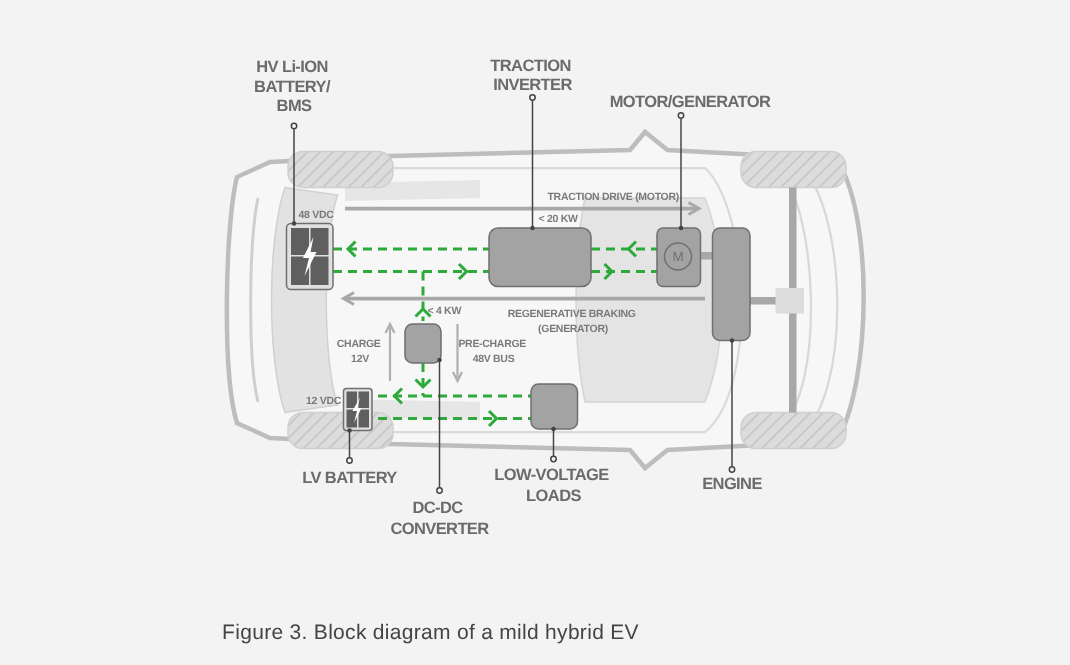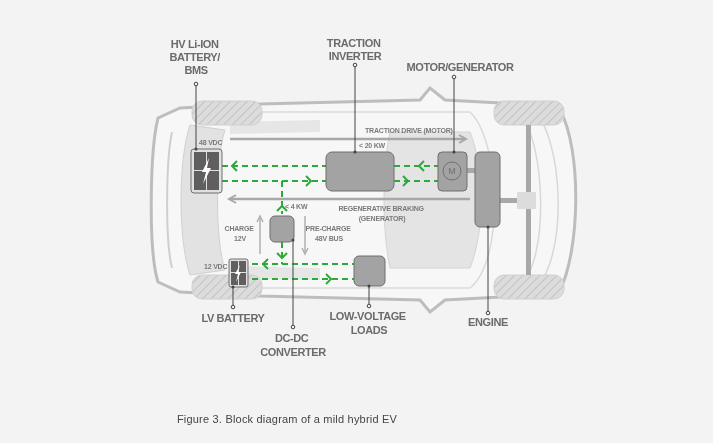--- a/index.html
+++ b/index.html
@@ -1,20 +1,20 @@
 <!DOCTYPE html>
 <html><head>
   <meta charset="utf-8">
   <style>
     html, body { margin: 0; padding: 0; }
     body { width: 713px; height: 443px; background: #f3f3f3; overflow: hidden; position: relative; font-family: "Liberation Sans", sans-serif; }
     #diagram { position: absolute; left: 0; top: 0; width: 713px; height: 443px; }
     .lbl { font-family: "Liberation Sans", sans-serif; font-weight: bold; fill: #6b6b6b; font-size: 11px; letter-spacing: -0.4px; }
     .sm { font-family: "Liberation Sans", sans-serif; font-weight: bold; fill: #7a7a7a; font-size: 7px; letter-spacing: -0.2px; }
-    .cap { position: absolute; left: 0; width: 574px; top: 413px; text-align: center; font-family: "Liberation Sans", sans-serif; font-size: 11px; color: #444; letter-spacing: 0.2px; }
+    .cap { position: absolute; left: 0; width: 574px; top: 413px; text-align: center; font-family: "Liberation Sans", sans-serif; font-size: 14px; color: #444; letter-spacing: 0.2px; }
   </style>
 </head>
 <body>
 
 <svg id="diagram" viewBox="0 0 713 443" xmlns="http://www.w3.org/2000/svg">
   <defs>
     <pattern id="hatch" patternUnits="userSpaceOnUse" width="6" height="6" patternTransform="rotate(45)">
       <rect width="6" height="6" fill="#dcdcdc"></rect>
       <line x1="0" y1="0" x2="0" y2="6" stroke="#c2c2c2" stroke-width="2"></line>
     </pattern>

